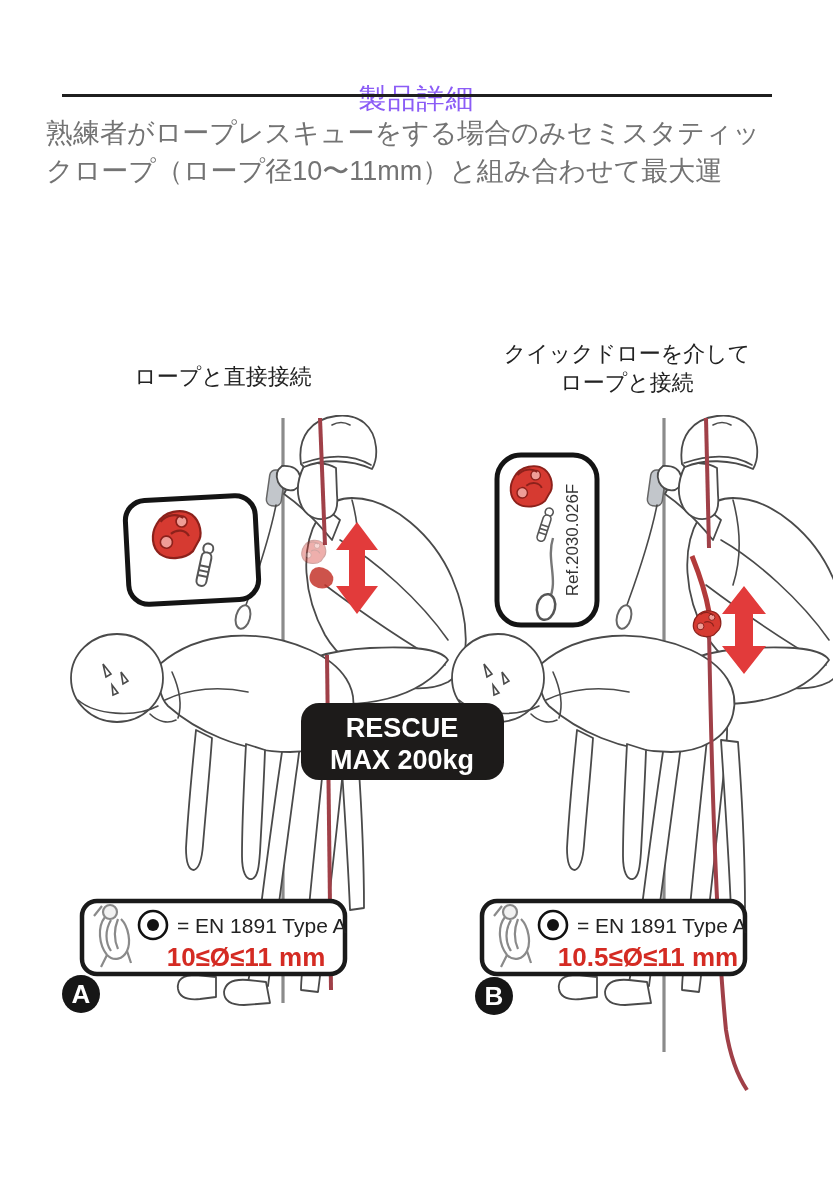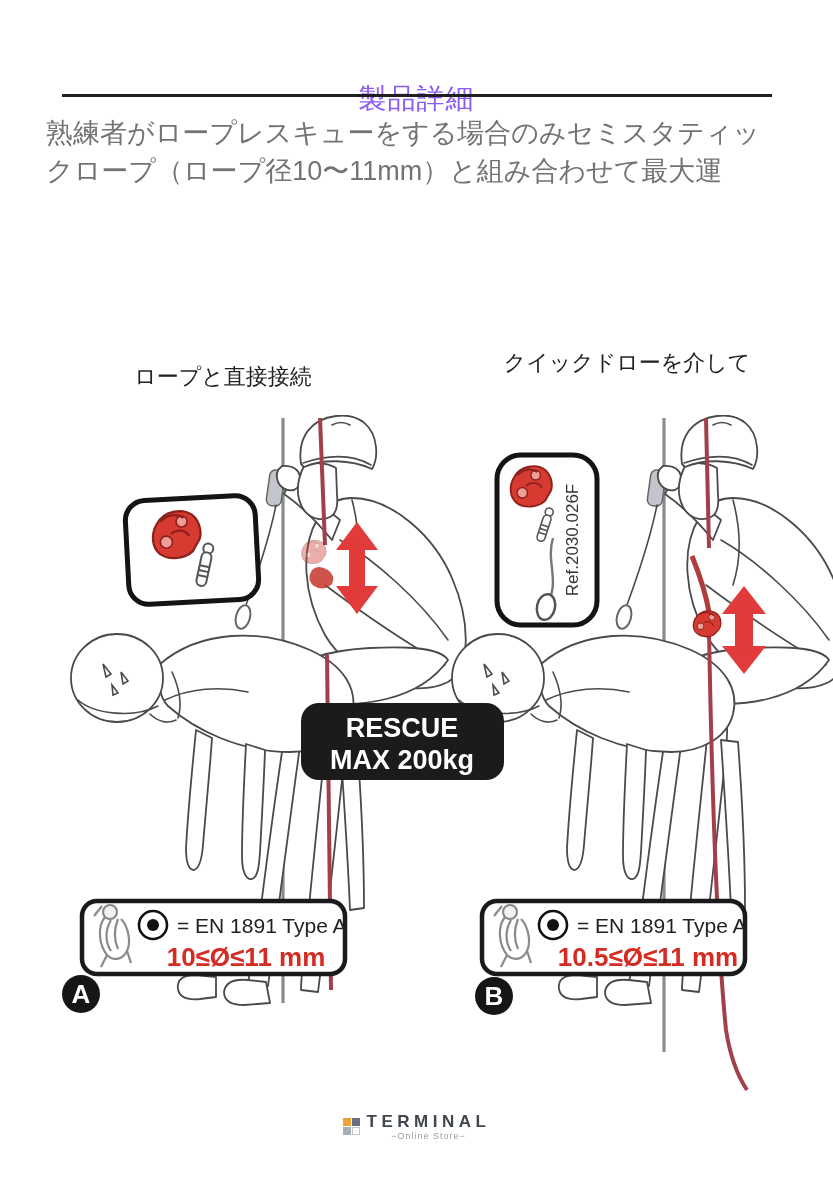--- a/index.html
+++ b/index.html
@@ -19,21 +19,21 @@
   }
   .intro {
     position:absolute; top:114px; left:46px; width:760px;
     font-size:27px; font-weight:500; color:#737373; line-height:38px;
   }
   .col-label {
     position:absolute; text-align:center; color:#222; font-size:22px;
     font-weight:500; line-height:29px;
   }
   .col-label.left  { top:362px; left:58px;  width:330px; }
-  .col-label.right { top:348px; left:462px; width:330px; }
+  .col-label.right { top:339px; left:462px; width:330px; }
 
   .illustration { position:absolute; top:415px; left:0; width:833px; height:685px; }
   svg text { font-family:"Liberation Sans","DejaVu Sans",sans-serif; }
 
   .fig   { stroke:#4a4a4a; stroke-width:1.8; fill:#ffffff; stroke-linejoin:round; }
   .figln { stroke:#4a4a4a; stroke-width:1.6; fill:none; stroke-linecap:round; }
 
   .footer-logo {
     position:absolute; top:1112px; left:0; width:100%;
     display:flex; align-items:center; justify-content:center; gap:6px;
@@ -57,20 +57,21 @@
   <div class="title-rule"></div>
 
   <div class="intro">
     <div>熟練者がロープレスキューをする場合のみセミスタティッ</div>
     <div>クロープ（ロープ径10〜11mm）と組み合わせて最大運</div>
   </div>
 
   <div class="col-label left">ロープと直接接続</div>
   <div class="col-label right">
     <div>クイックドローを介して</div>
+    <div>ロープと接続</div>
   </div>
 
   <svg class="illustration" viewBox="0 415 833 685" xmlns="http://www.w3.org/2000/svg">
 
     <defs>
 
       <g id="asap">
         <path d="M8,14 C2,22 1,34 8,41 C16,48 30,48 38,42 L43,35 C49,29 48,16 41,9 C33,2 16,2 8,14 Z" fill="#d63a31" stroke="#8c211b" stroke-width="2"></path>
         <circle cx="15" cy="31" r="5.5" fill="#ef9d97" stroke="#8c211b" stroke-width="1.5"></circle>
         <circle cx="31" cy="14" r="5" fill="#ef9d97" stroke="#8c211b" stroke-width="1.5"></circle>
@@ -194,26 +195,14 @@
       <circle cx="553" cy="925" r="6" fill="#111"></circle>
       <text x="577" y="933" font-size="21" fill="#222">= EN 1891 Type A</text>
       <text x="648" y="966" text-anchor="middle" font-size="26" font-weight="bold" fill="#d42b23">10.5≤Ø≤11 mm</text>
     </g>
     <g>
       <circle cx="494" cy="996" r="19" fill="#161616"></circle>
       <text x="494" y="1005" text-anchor="middle" font-size="26" font-weight="bold" fill="#fff">B</text>
     </g>
   </svg>
 
-  <div class="footer-logo">
-    <div class="logo-grid">
-      <span class="sq-orange"></span>
-        <span class="sq-slate"></span>
-        <span class="sq-gray"></span>
-        <span class="sq-white"></span>
-    </div>
-    <div class="logo-text">
-      <div class="brand">TERMINAL</div>
-      <div class="tagline">−Online Store−</div>
-    </div>
-  </div>
 
 </div>
 
 </body></html>

